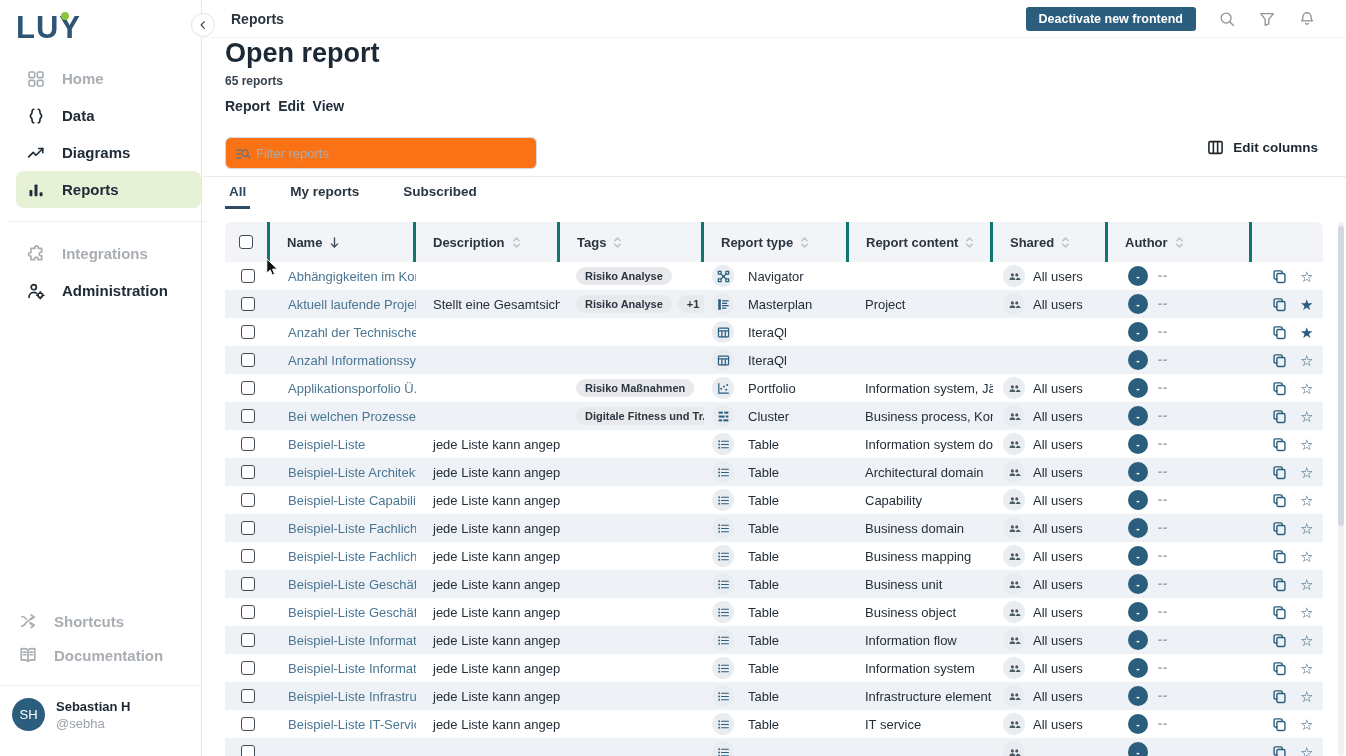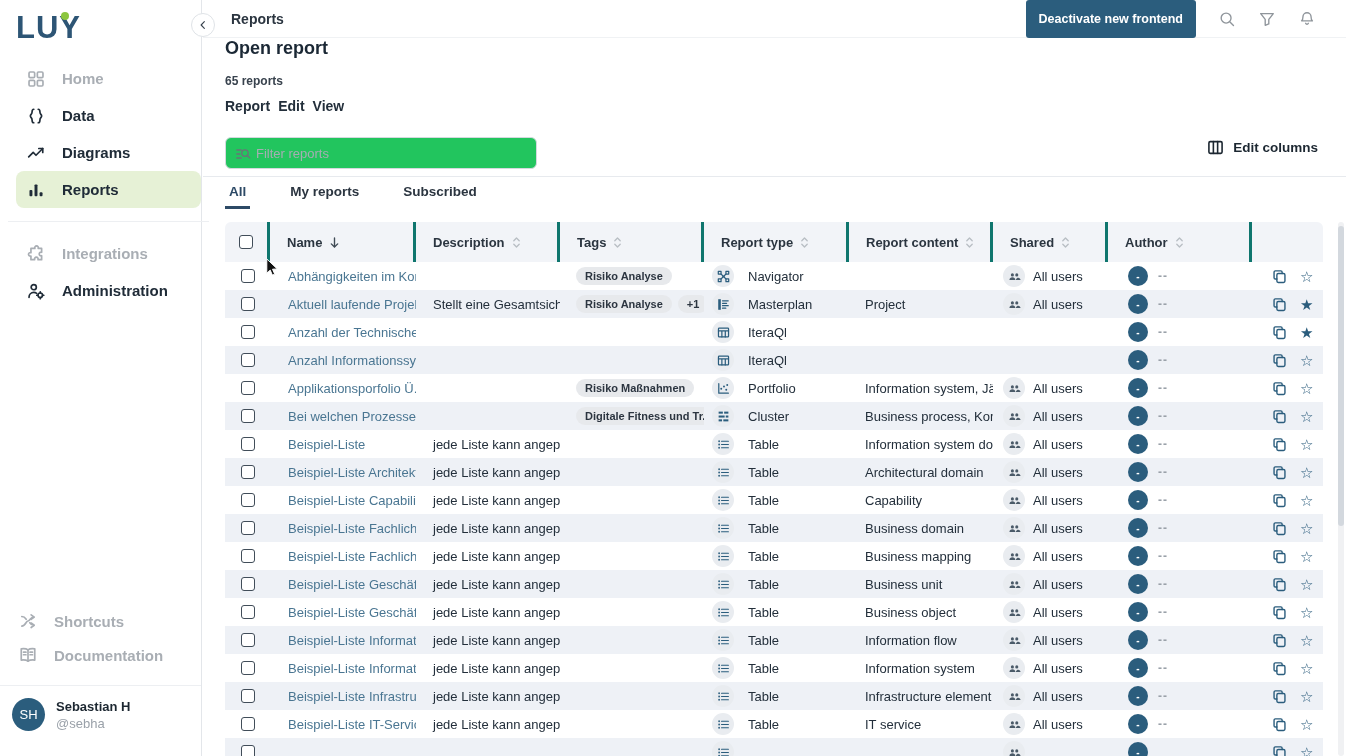--- a/index.html
+++ b/index.html
@@ -40,30 +40,30 @@
   .collapse-btn{position:absolute;left:191px;top:13px;width:24px;height:24px;border-radius:50%;
                 background:#fff;border:1px solid #dfe3e7;display:flex;align-items:center;justify-content:center;
                 color:#39434e;z-index:10;cursor:pointer;}
   .collapse-btn .ic{width:12px;height:12px;}
 
   
   .main{position:absolute;left:203px;top:0;right:0;height:756px;}
   .topbar{position:absolute;left:0;top:0;right:0;height:38px;border-bottom:1px solid #f0f2f4;}
   .breadcrumb{position:absolute;left:28px;top:11px;font-size:14px;font-weight:bold;color:#2b3540;}
   .top-controls{position:absolute;right:30px;top:0;height:38px;display:flex;align-items:center;gap:22px;}
-  .primary-btn{height:38px;padding:0 13px;background:var(--accent);color:#fff;border:none;border-radius:3px;
+  .primary-btn{height:24px;padding:0 13px;background:var(--accent);color:#fff;border:none;border-radius:3px;
                font-size:12.5px;font-weight:bold;font-family:inherit;cursor:pointer;}
   .top-ic{width:18px;height:18px;color:#8f959b;cursor:pointer;}
 
-  .page-title{position:absolute;left:22px;top:38px;font-size:18px;font-weight:bold;color:#1b2835;}
+  .page-title{position:absolute;left:22px;top:38px;font-size:27px;font-weight:bold;color:#1b2835;}
   .report-count{position:absolute;left:22px;top:74px;font-size:12px;font-weight:bold;color:#39434e;}
   .menubar{position:absolute;left:22px;top:98px;display:flex;gap:8px;}
   .menubar span{font-size:14px;font-weight:bold;color:#232f3b;cursor:pointer;}
 
-  .filter-box{position:absolute;left:22px;top:137px;width:312px;height:32px;border:1px solid #d4d9de;border-radius:6px;background:#22c55e;}
+  .filter-box{position:absolute;left:22px;top:137px;width:312px;height:32px;border:1px solid #d4d9de;border-radius:6px;background:#f97316;}
   .filter-box .ic{position:absolute;left:9px;top:8px;width:16px;height:16px;color:#6b7278;}
   .filter-box input{position:absolute;left:30px;top:1px;right:6px;height:28px;border:none;outline:none;
                     font-family:inherit;font-size:13px;color:var(--dark);background:transparent;}
   .filter-box input::placeholder{color:#a6adb3;}
   .edit-columns{position:absolute;right:28px;top:139px;display:flex;align-items:center;gap:9px;
                 font-size:13.5px;font-weight:bold;color:#1c2731;cursor:pointer;}
   .edit-columns .ic{width:17px;height:17px;color:#1c2731;}
 
   .hr-full{position:absolute;left:0;right:0;top:176px;height:1px;background:#e7eaee;}
   .tabs{position:absolute;left:22px;top:177px;display:flex;gap:36px;height:32px;}

